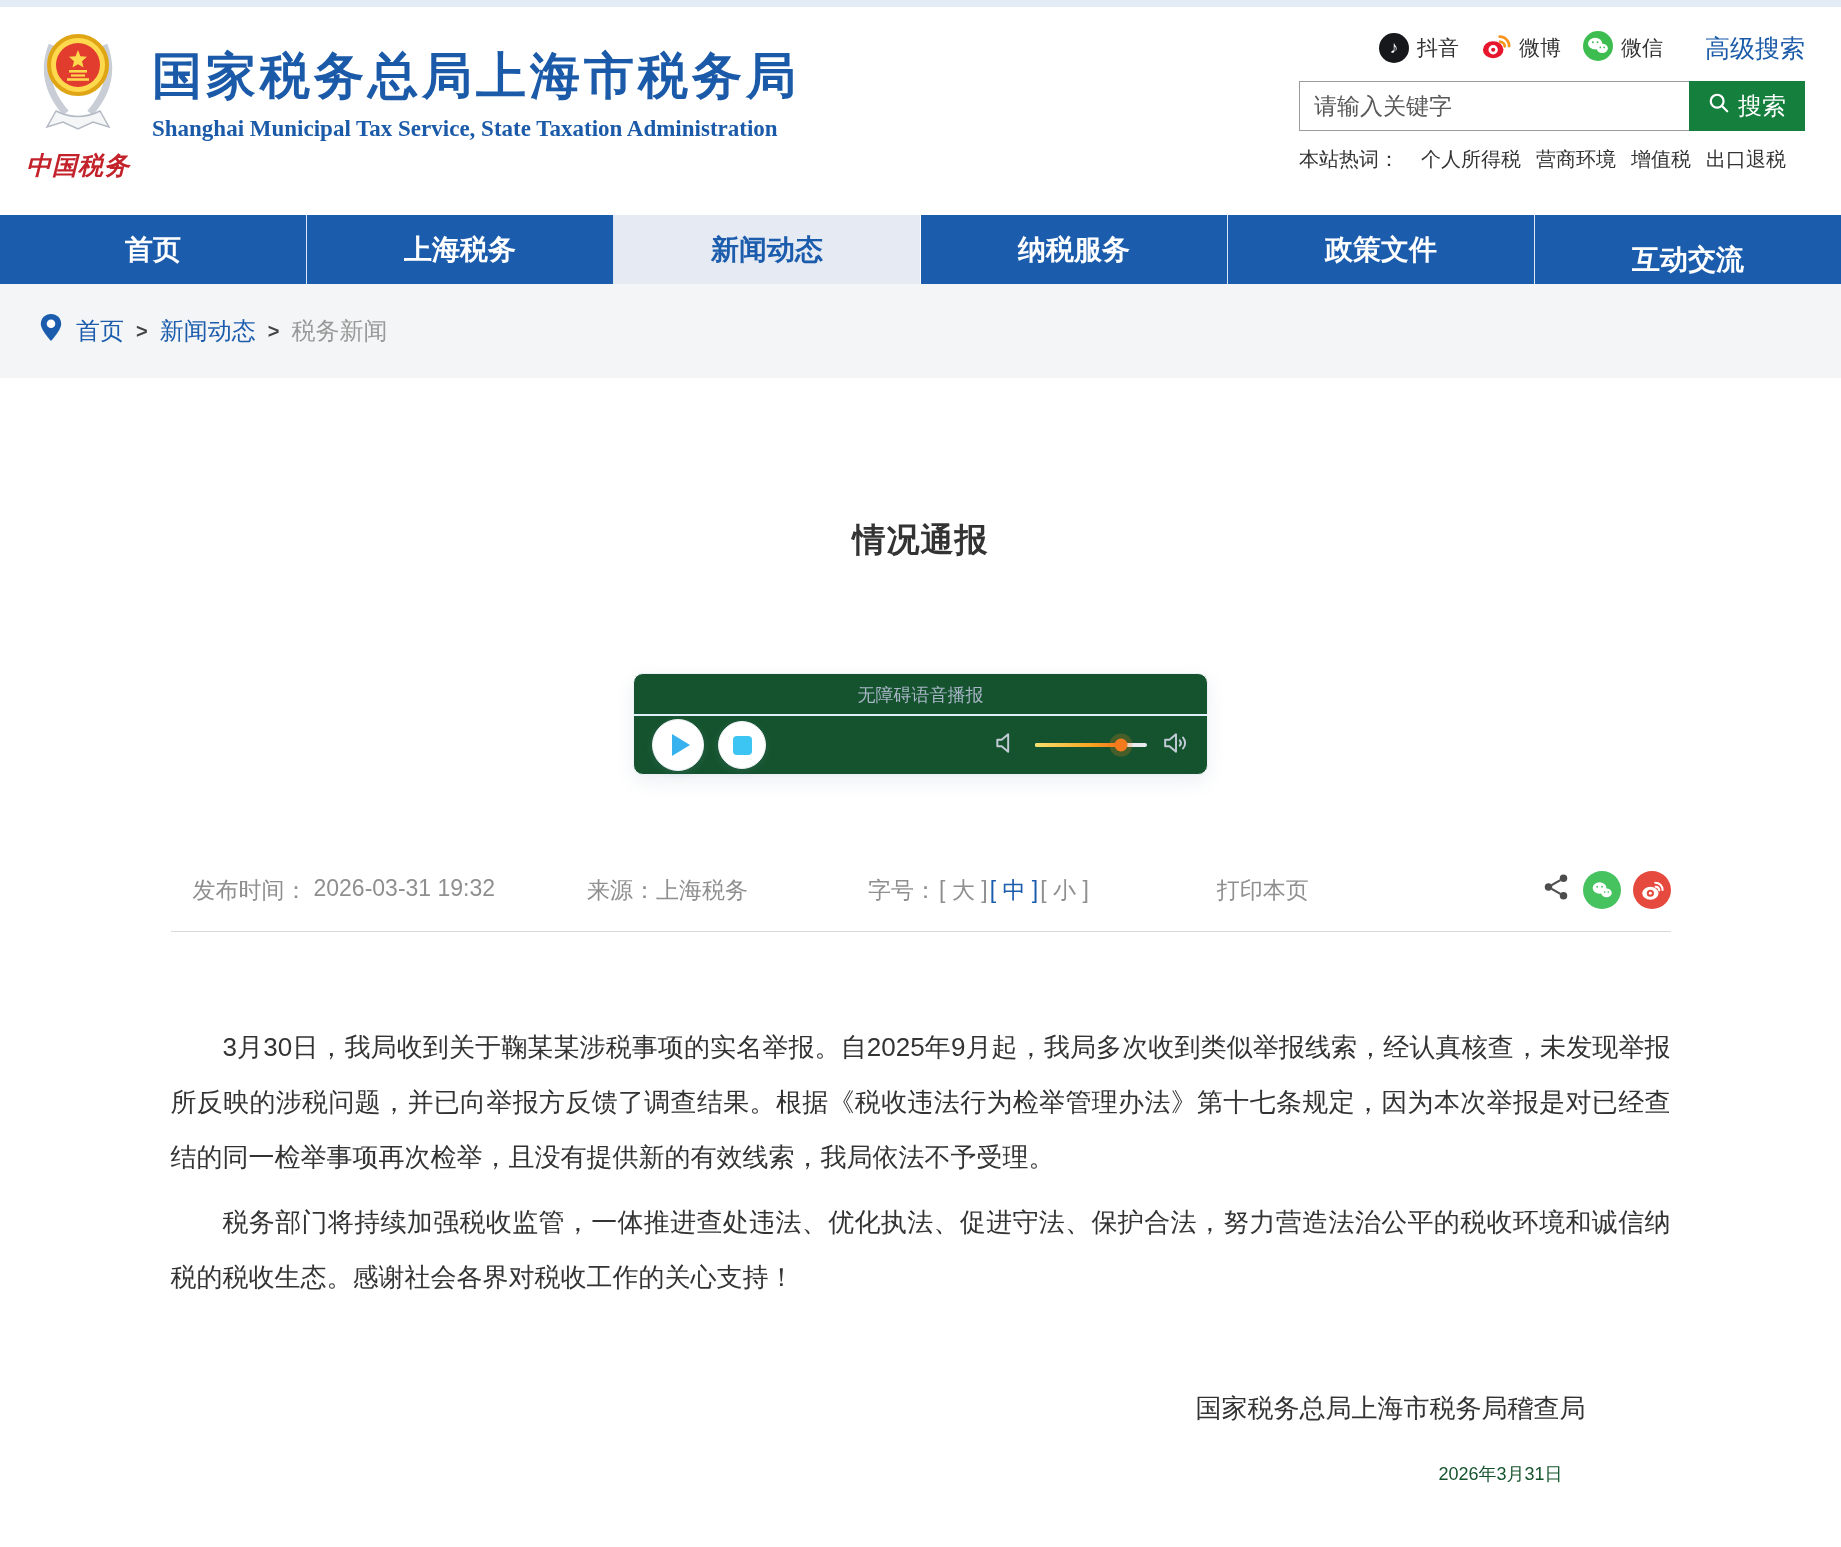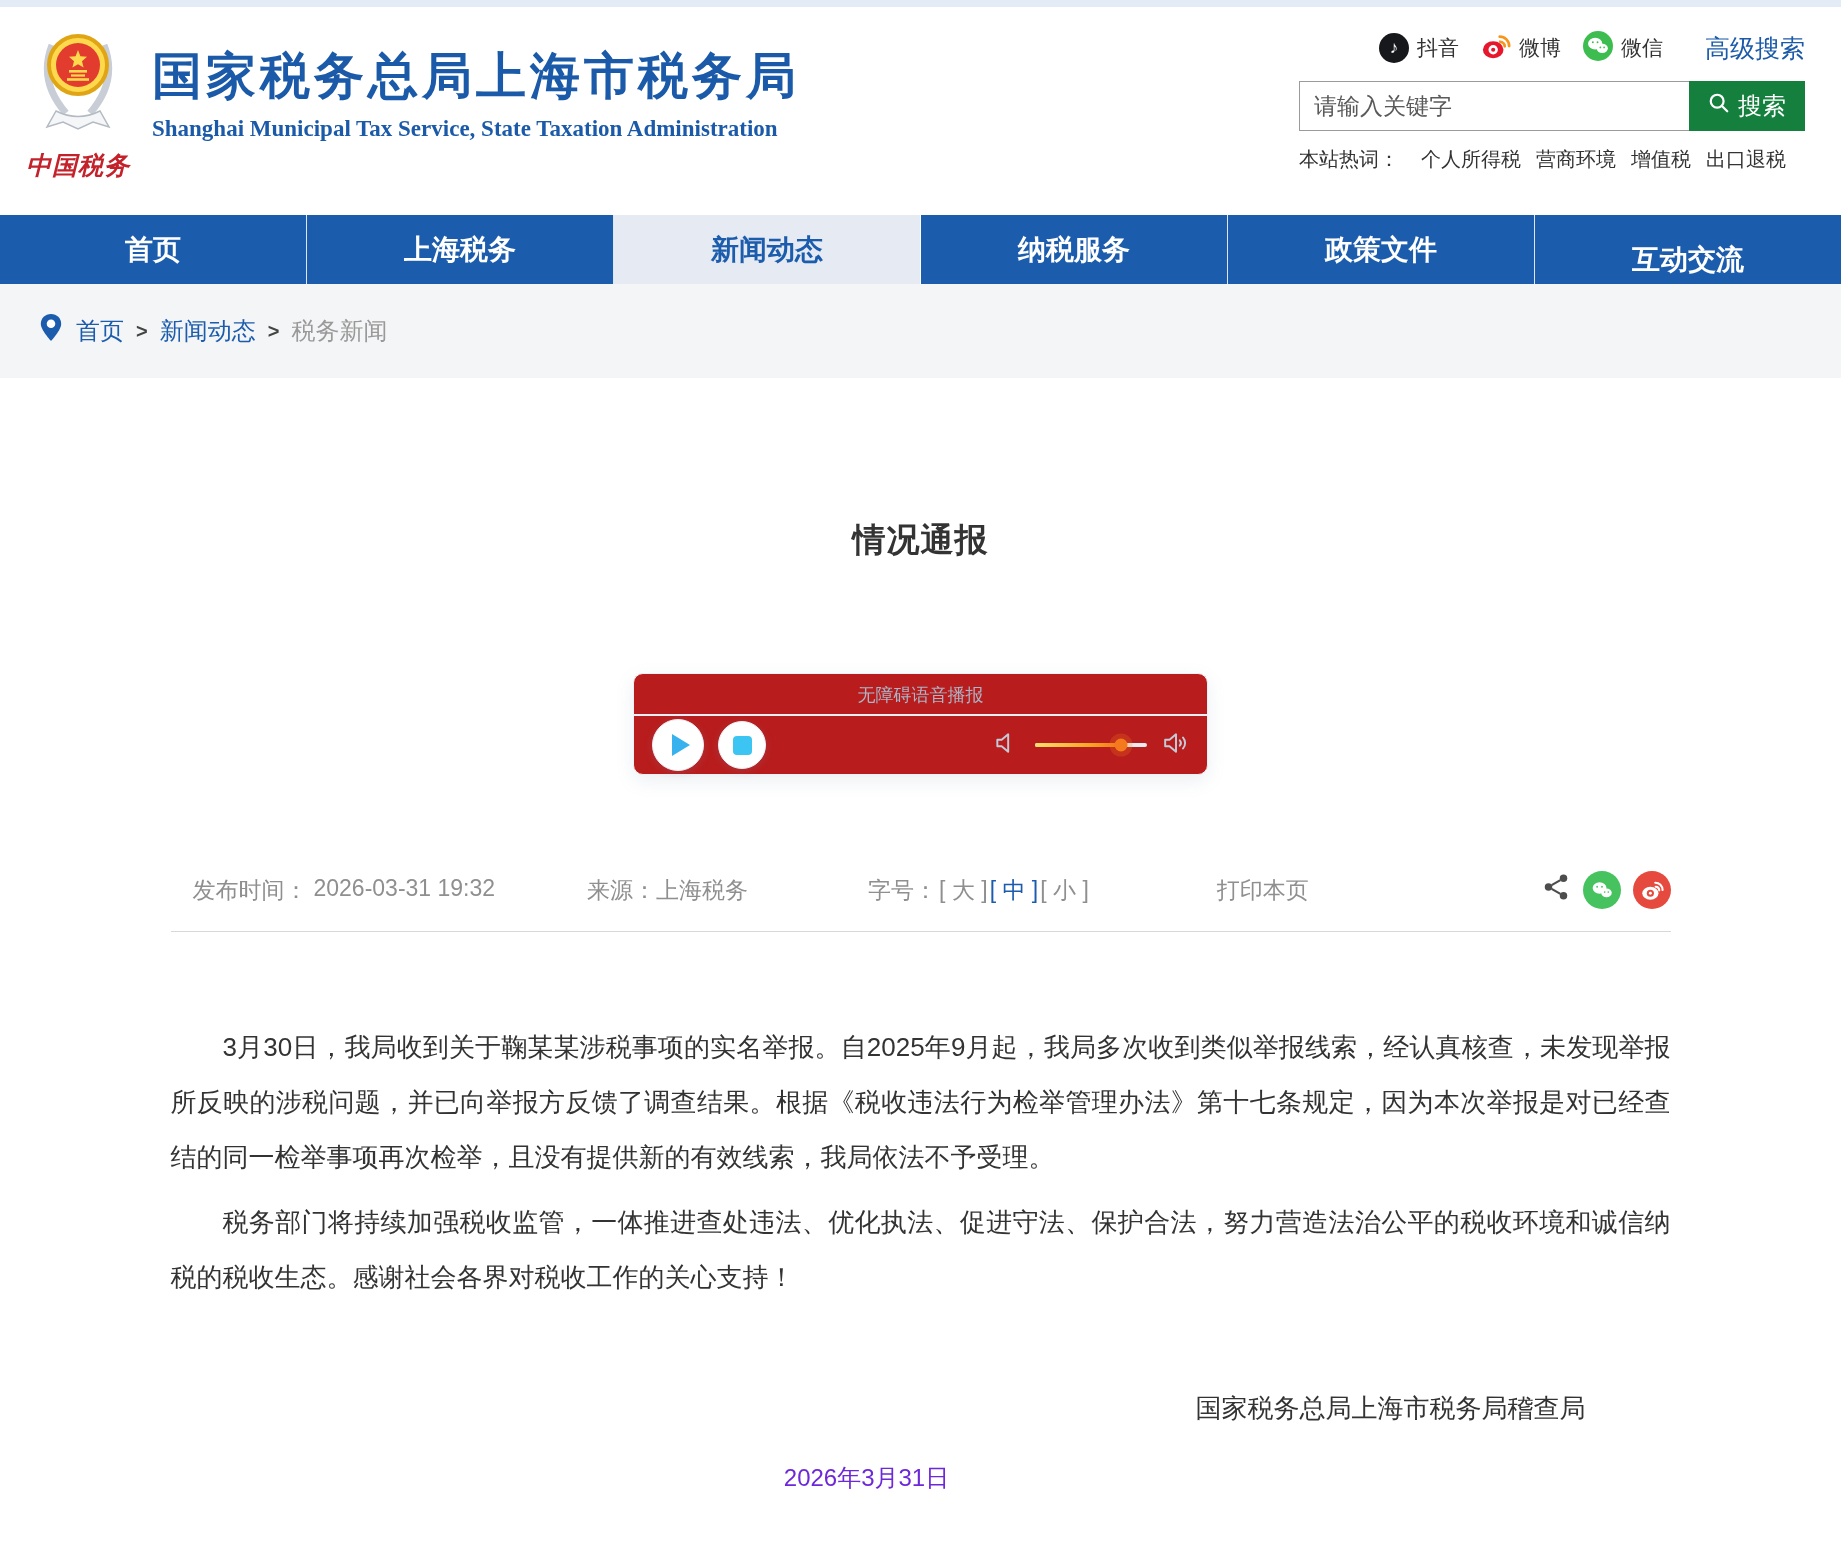--- a/index.html
+++ b/index.html
@@ -67,21 +67,21 @@
   .crumb-link { color:#1b5cad; text-decoration:none; cursor:pointer; }
   .crumb-sep { color:#444; font-size:20px; font-weight:bold; }
   .crumb-current { color:#999; }
 
   
   .content { width:1500px; margin:0 auto; background:#fff; }
   .article-title { text-align:center; font-size:33px; font-weight:bold; color:#333; padding-top:140px; letter-spacing:1px; }
 
   
   .audio-player {
-    width:575px; margin:110px auto 0; background:#b91c1c; border:1px solid #eef1f6;
+    width:575px; margin:110px auto 0; background:#14532d; border:1px solid #eef1f6;
     border-radius:10px; box-shadow:0 6px 18px rgba(120,140,170,.14);
   }
   .ap-header {
     height:42px; line-height:42px; text-align:center; font-size:18px; color:#a9b6c8;
     border-bottom:2px solid #e1effa;
   }
   .ap-controls { height:58px; display:flex; align-items:center; padding:0 18px; }
   .play-btn,.stop-btn {
     background:#fff; border:1px solid #edf0f5; border-radius:50%;
     box-shadow:0 2px 8px rgba(120,140,170,.20); cursor:pointer;
@@ -113,21 +113,21 @@
   .weibo-bg { background:#e6493d; }
 
   
   .article-body { margin-top:88px; }
   .article-body p {
     font-size:26px; line-height:55px; color:#333;
     text-indent:2em; text-align:justify;
   }
   .article-body p + p { margin-top:10px; }
   .article-signature { text-align:right; padding-right:85px; font-size:26px; color:#333; margin-top:86px; }
-  .article-date { text-align:center; padding-right:108px; font-size:24px; color:#6d28d9; margin-top:36px; }
+  .article-date { text-align:right; padding-right:108px; font-size:18px; color:#14532d; margin-top:36px; }
 </style>
 </head>
 <body>
 
 <div class="page">
   <div class="top-strip"></div>
 
   <header class="site-header">
 
     <div class="logo-block">

